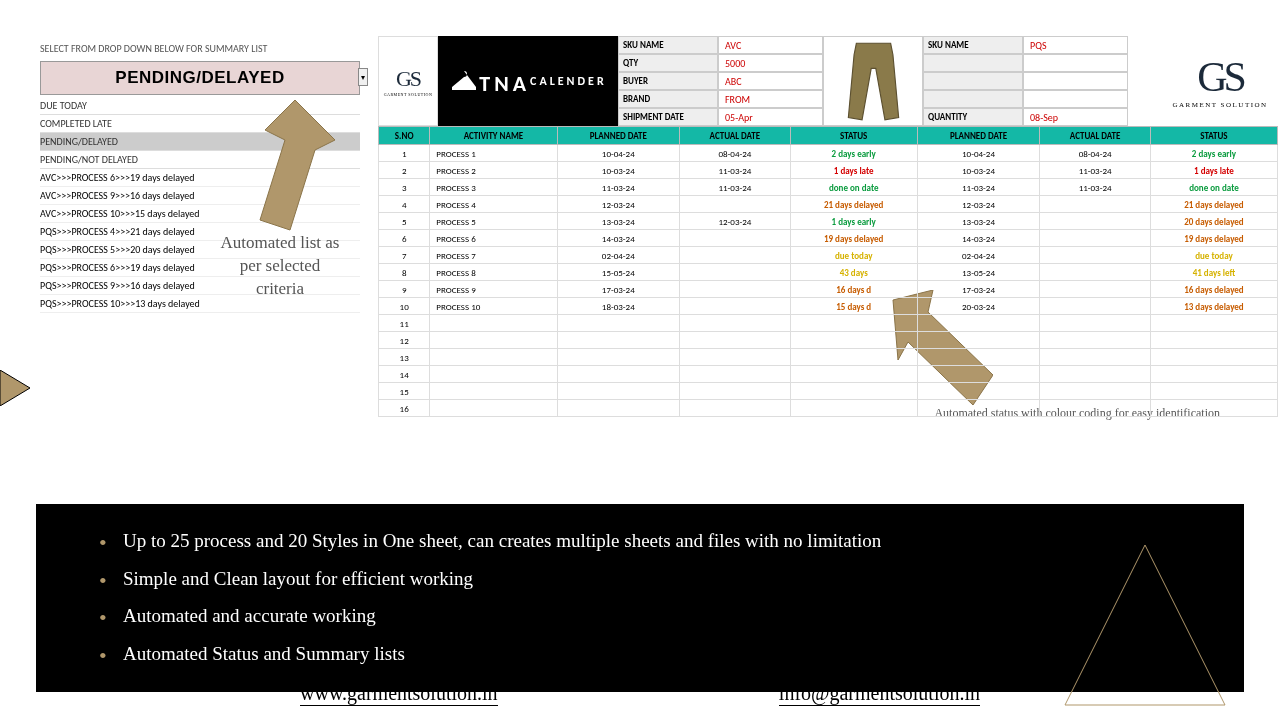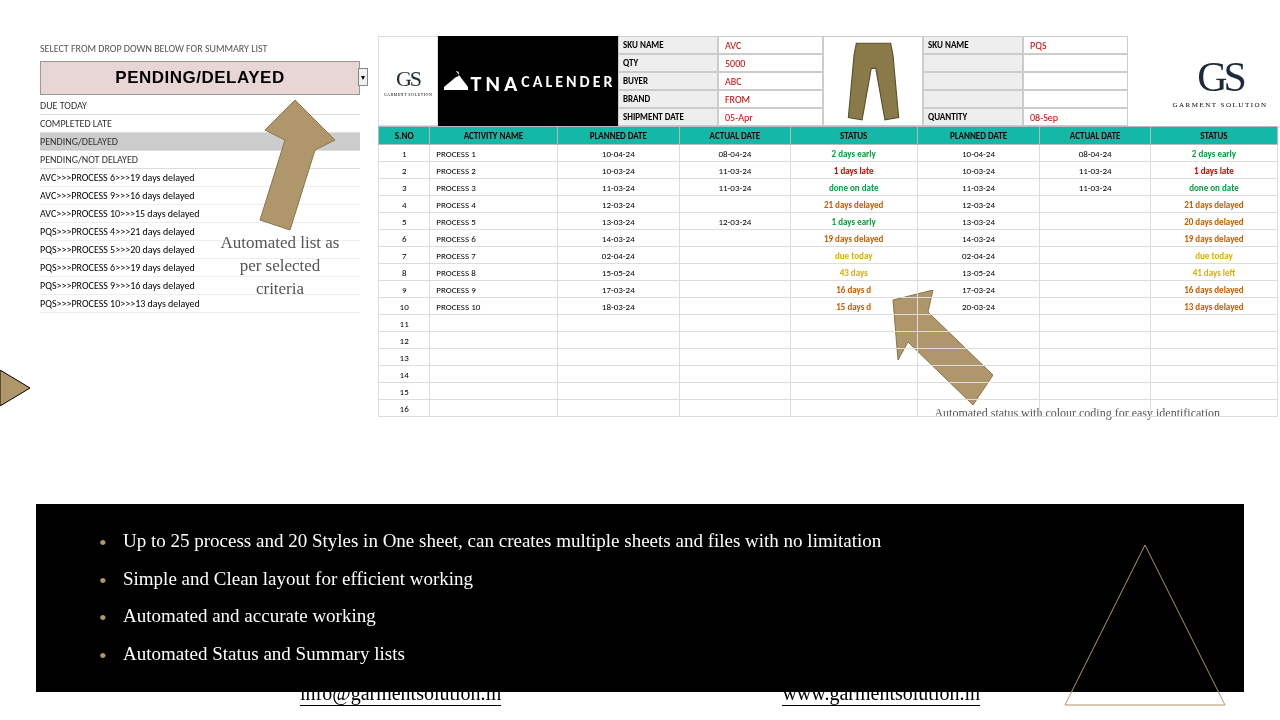--- a/index.html
+++ b/index.html
@@ -25,21 +25,21 @@
 
 
 .sheet{position:absolute;left:378px;top:36px;width:900px;}
 
 .head-block{height:90px;display:flex;}
 .gs-small{width:60px;background:#fff;border:1px solid #ddd;display:flex;flex-direction:column;align-items:center;justify-content:center;font-family:Georgia,serif;}
 .gs-small .big{font-size:22px;color:#1c2a3a;letter-spacing:-2px;}
 .gs-small .tiny{font-size:4px;letter-spacing:.5px;}
 .tna-logo{width:180px;background:#000;color:#fff;display:flex;flex-direction:row;align-items:center;justify-content:center;}
 .tna-logo .t{font-size:22px;font-weight:bold;letter-spacing:4px;margin-top:4px;}
-.tna-logo .c{font-size:16px;letter-spacing:3px;font-weight:bold;}
+.tna-logo .c{font-size:12px;letter-spacing:3px;font-weight:bold;}
 .meta-col{display:flex;flex-direction:column;}
 .meta-col>div{display:flex;height:18px;}
 .meta-col .k{width:100px;background:#eee;border:1px solid #ccc;padding:2px 4px;font-weight:bold;font-size:9px;}
 .meta-col .v{width:105px;border:1px solid #ccc;color:#c00;padding:2px 6px;font-size:10px;}
 .pants-box{width:100px;border:1px solid #ccc;display:flex;align-items:center;justify-content:center;background:#fff;}
 .pants-box svg{width:65px;height:80px;}
 
 
 table.main{border-collapse:collapse;width:100%;font-size:9px;}
 table.main th{background:#14b8a6;border:1px solid #bbb;color:#000;font-weight:bold;padding:3px 4px;font-size:9px;white-space:nowrap;}
@@ -359,19 +359,19 @@
 <div class="banner">
   <ul id="bullets">
       <li>Up to 25 process and 20 Styles in One sheet, can creates multiple sheets and files with no limitation</li>
       <li>Simple and Clean layout for efficient working</li>
       <li>Automated and accurate working</li>
       <li>Automated Status and Summary lists</li>
     </ul>
 </div>
 
 <div class="footer">
+  <span>www.garmentsolution.in</span>
   <span>info@garmentsolution.in</span>
-  <span>www.garmentsolution.in</span>
 </div>
 
 <svg class="tri" width="170" height="170">
   <polygon points="85,5 165,165 5,165" fill="none" stroke="#b0976b" stroke-width="1"></polygon>
 </svg>
 
 </body></html>

